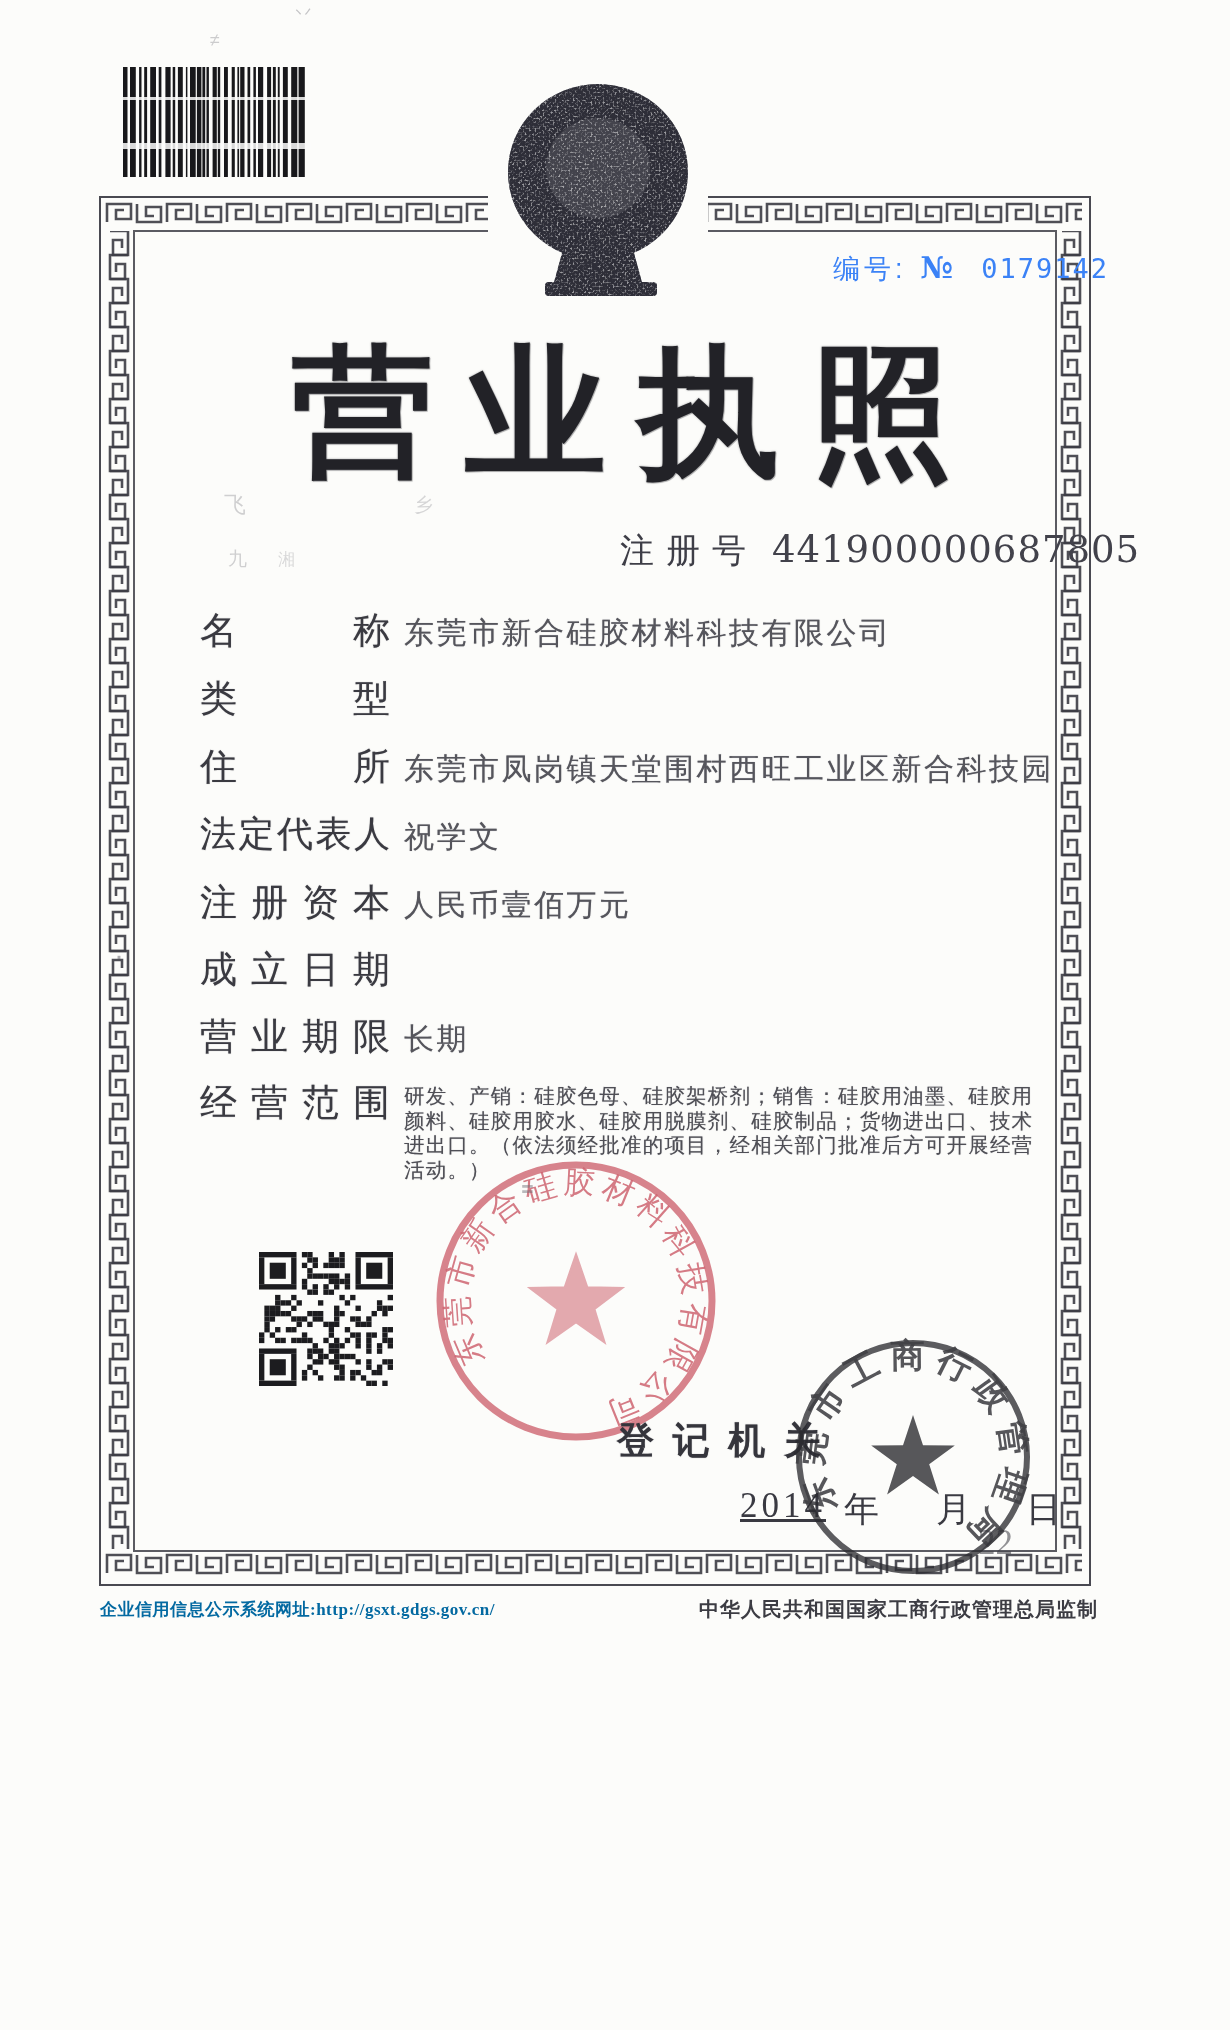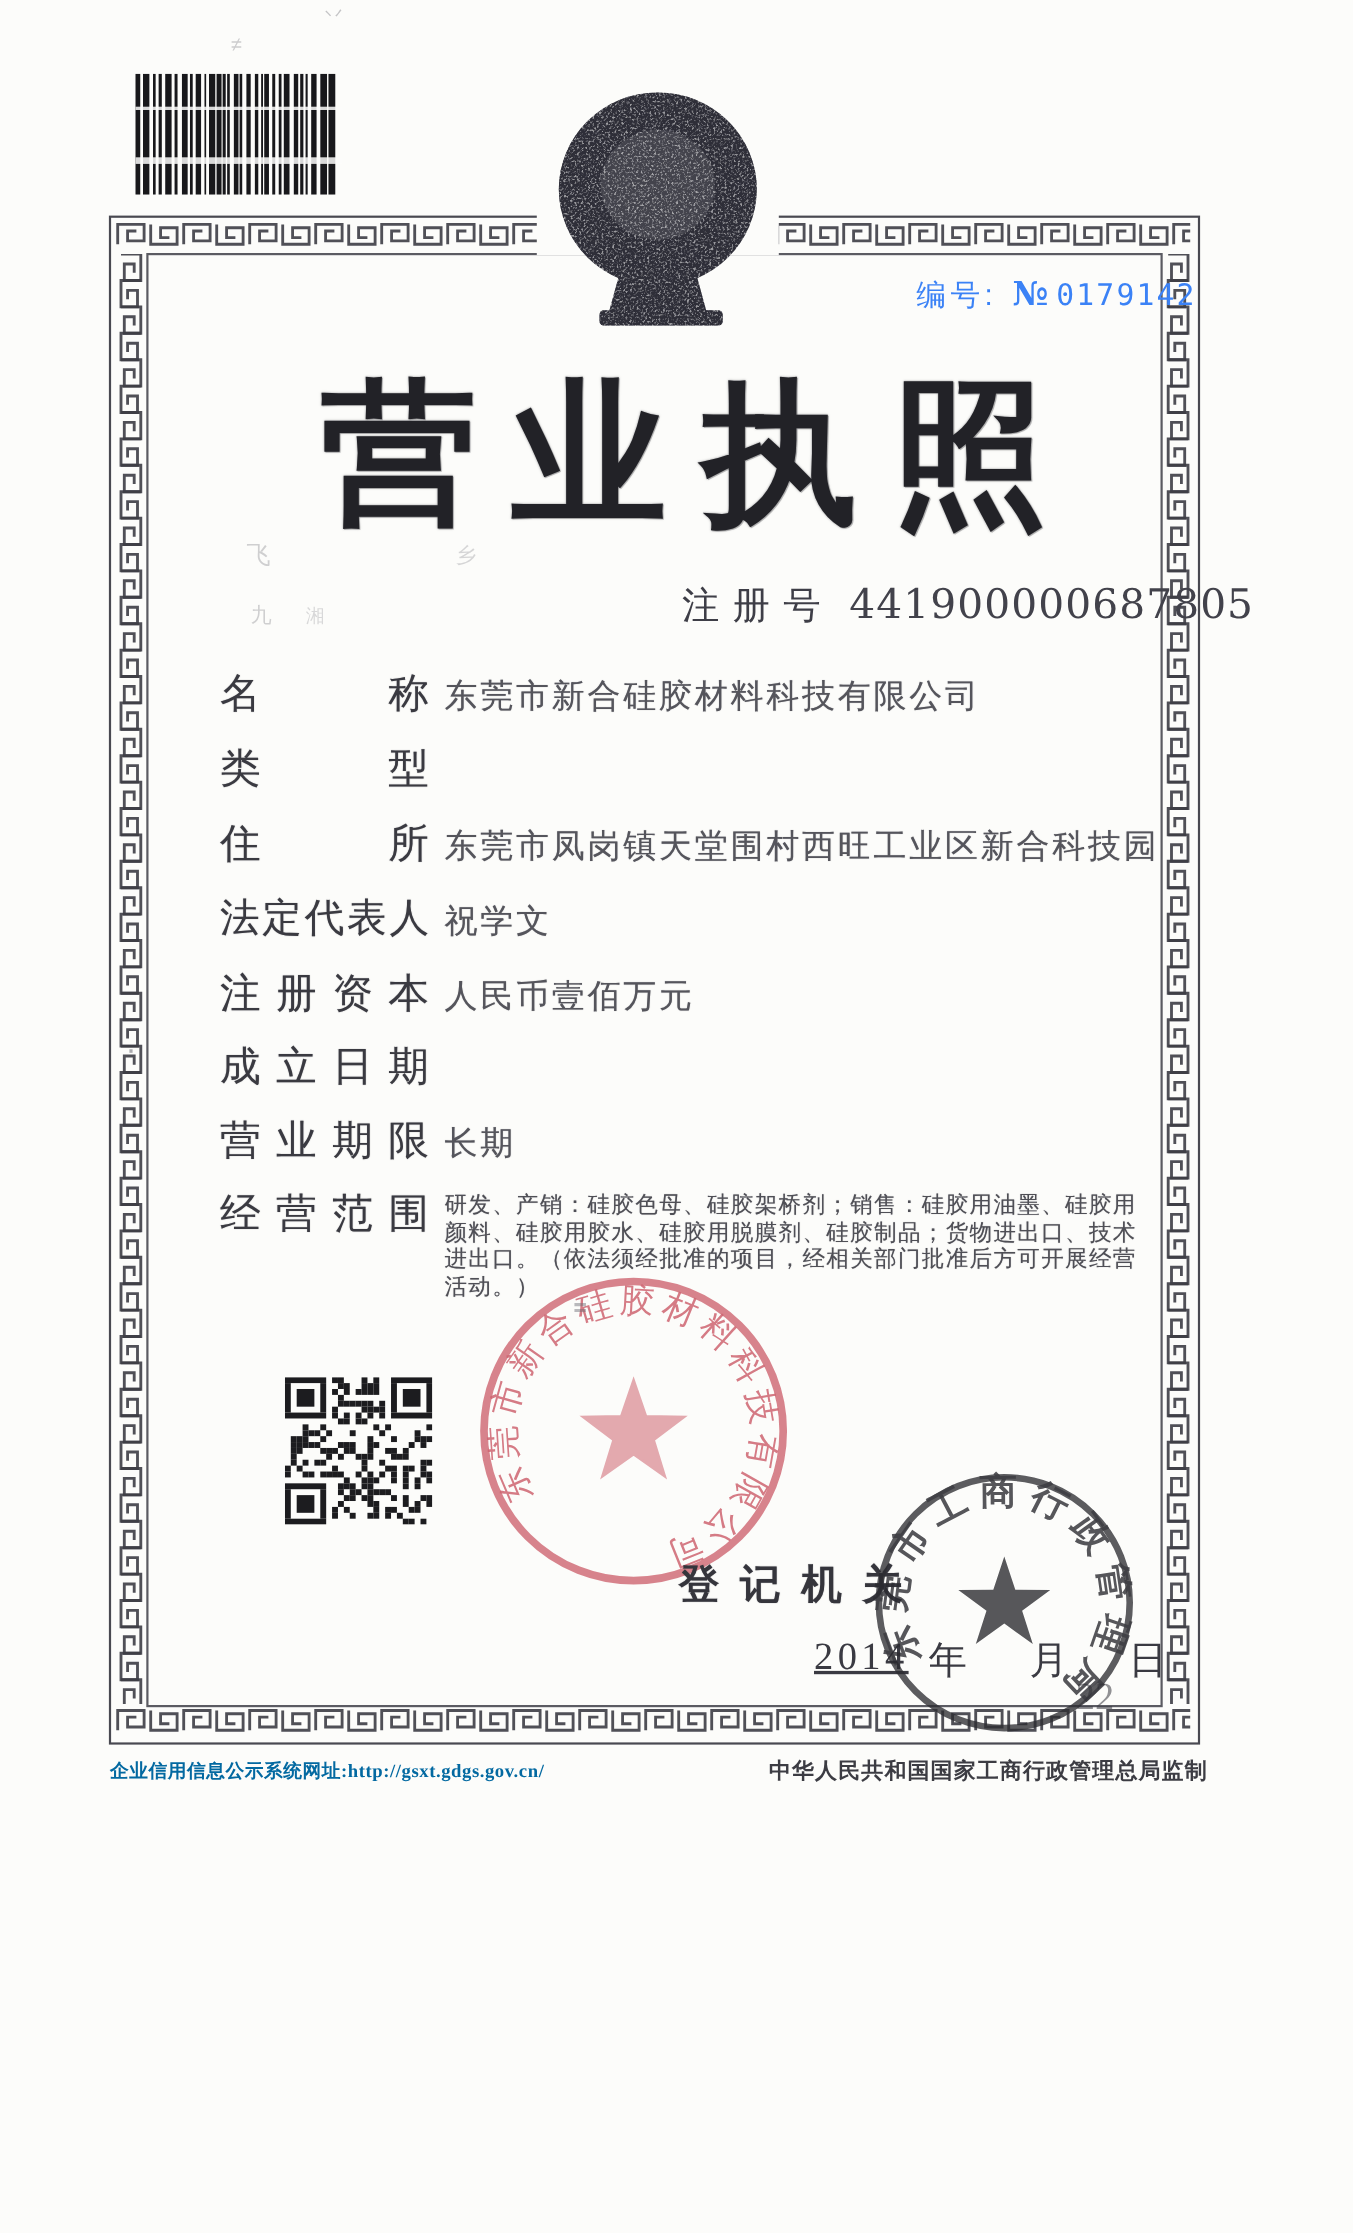--- a/index.html
+++ b/index.html
@@ -19,21 +19,21 @@
   .meander-unit{flex:0 0 auto;opacity:.9;}
   
   #barcode{left:123px;top:67px;width:188px;height:110px;}
   
   #emblem-backing{left:488px;top:190px;width:220px;height:42px;background:#fcfcfa;}
   #emblem{left:503px;top:82px;width:190px;height:220px;}
   
   #serial{left:833px;top:250px;display:flex;align-items:baseline;color:#3b82f6;}
   #serial .lab{font-size:27px;letter-spacing:4px;}
   #serial .nosign{font-size:30px;font-weight:bold;font-family:"DejaVu Serif", serif;margin-left:14px;}
-  #serial .num{font-size:27px;font-family:"DejaVu Sans Mono", monospace;margin-left:7px;letter-spacing:2px;}
+  #serial .num{font-size:27px;font-family:"DejaVu Sans Mono", monospace;margin-left:28px;letter-spacing:2px;}
   
   #title{left:292px;top:342px;width:660px;display:flex;justify-content:space-between;
     font-size:141px;font-weight:bold;color:#222227;line-height:1;
     text-shadow:0 0 2px rgba(30,30,36,.55), 1px 1px 0 rgba(30,30,36,.25);}
   
   #regno{left:620px;top:528px;display:flex;align-items:baseline;color:#3e3e47;}
   #regno .lab{width:126px;display:flex;justify-content:space-between;font-size:34px;font-family:"Liberation Serif", serif;}
   #regno .val{margin-left:26px;font-size:37px;font-family:"DejaVu Serif", serif;letter-spacing:1px;color:#42424b;}
   
   .frow{position:absolute;left:200px;display:flex;align-items:flex-start;}

